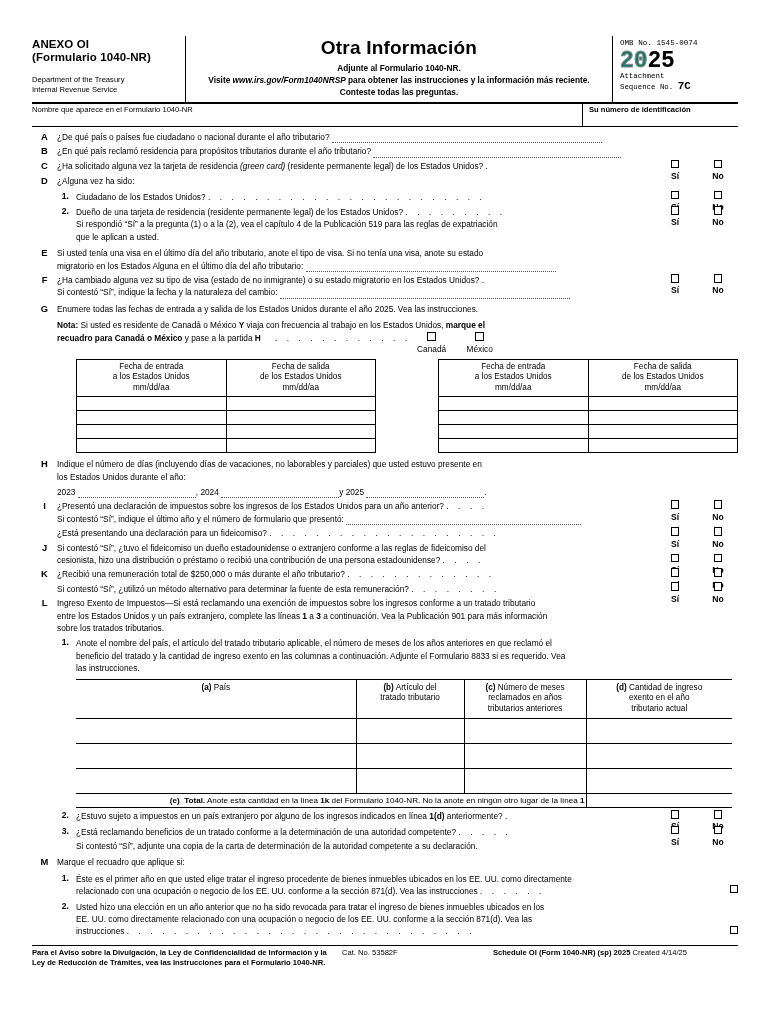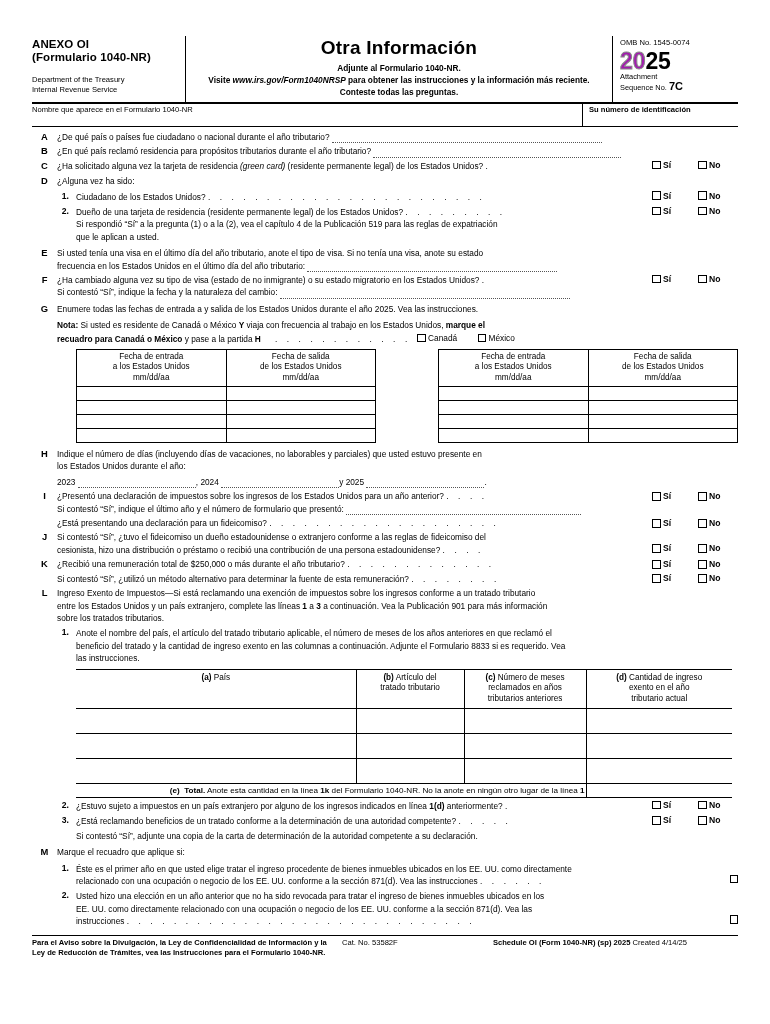--- a/index.html
+++ b/index.html
@@ -53,31 +53,32 @@
   .hdr-sub1 { font-size: 8.3px; font-weight: bold; line-height: 12px; margin-top: 3px; }
   .hdr-sub2 { font-size: 8.3px; font-weight: bold; line-height: 12px; }
   .hdr-sub3 { font-size: 8.3px; font-weight: bold; line-height: 12px; }
   .ital { font-style: italic; }
 
   .hdr-right {
     width: 126px;
     border-left: 1.5px solid #000;
     padding-left: 7px;
     padding-top: 2px;
+    font-family: Liberation Mono, monospace;
   }
   .omb { font-size: 7.6px; line-height: 10px; }
   .yearline {
     height: 24px;
     line-height: 24px;
     margin-top: 1px;
     margin-bottom: 0px;
   }
   .yr-hollow {
     font-size: 23px; font-weight: bold;
-    color: #a21caf;
+    color: #0f766e;
     -webkit-text-stroke: 1px #888;
     letter-spacing: 0px;
   }
   .yr-solid {
     font-size: 23px; font-weight: bold;
     color: #000;
     letter-spacing: -.3px;
   }
   .attach { font-size: 7.4px; line-height: 9.5px; margin-top: -1px; }
   .attach .seqno { font-size: 11px; font-weight: bold; }
@@ -146,21 +147,21 @@
   }
 
   
   .cbgroup {
     position: absolute;
     right: 0;
     display: flex;
     gap: 0px;
     align-items: center;
   }
-  .cbw { display: inline-flex; align-items: center; gap: 2.5px; }
+  .cbw { display: inline-flex; align-items: center; gap: 2.5px; flex-direction: column; }
   .cb {
     display: inline-block;
     width: 8.5px; height: 8.5px;
     border: 1.2px solid #000;
     background: #fff;
   }
   .cblab { font-size: 8.6px; font-weight: bold; }
   .cb-si { width: 46px; }
   .cb-no { width: 40px; }
   .cblab-n { font-size: 8.3px; font-weight: normal; }
@@ -349,21 +350,21 @@
           <span class="cb"></span>
           <span class="cblab">No</span>
         </span>
     </div>
   </div>
 
   <div class="row mt4">
     <div class="ltr">E</div>
     <div class="txt">
       <div>Si usted tenía una visa en el último día del año tributario, anote el tipo de visa. Si no tenía una visa, anote su estado</div>
-      <div><span>frecuencia en los Estados Unidos en el último día del año tributario:</span> <span class="fill" style="width:250px"></span></div>
+      <div><span>migratorio en los Estados Alguna en el último día del año tributario:</span> <span class="fill" style="width:250px"></span></div>
     </div>
   </div>
 
   <div class="row mt2">
     <div class="ltr">F</div>
     <div class="txt">
       <div><span>¿Ha cambiado alguna vez su tipo de visa (estado de no inmigrante) o su estado migratorio en los Estados Unidos?</span> <span class="dots">.</span></div>
       <div><span>Si contestó “Sí”, indique la fecha y la naturaleza del cambio:</span> <span class="fill" style="width:290px"></span></div>
     </div>
     <div class="cbgroup" style="top:0px">

